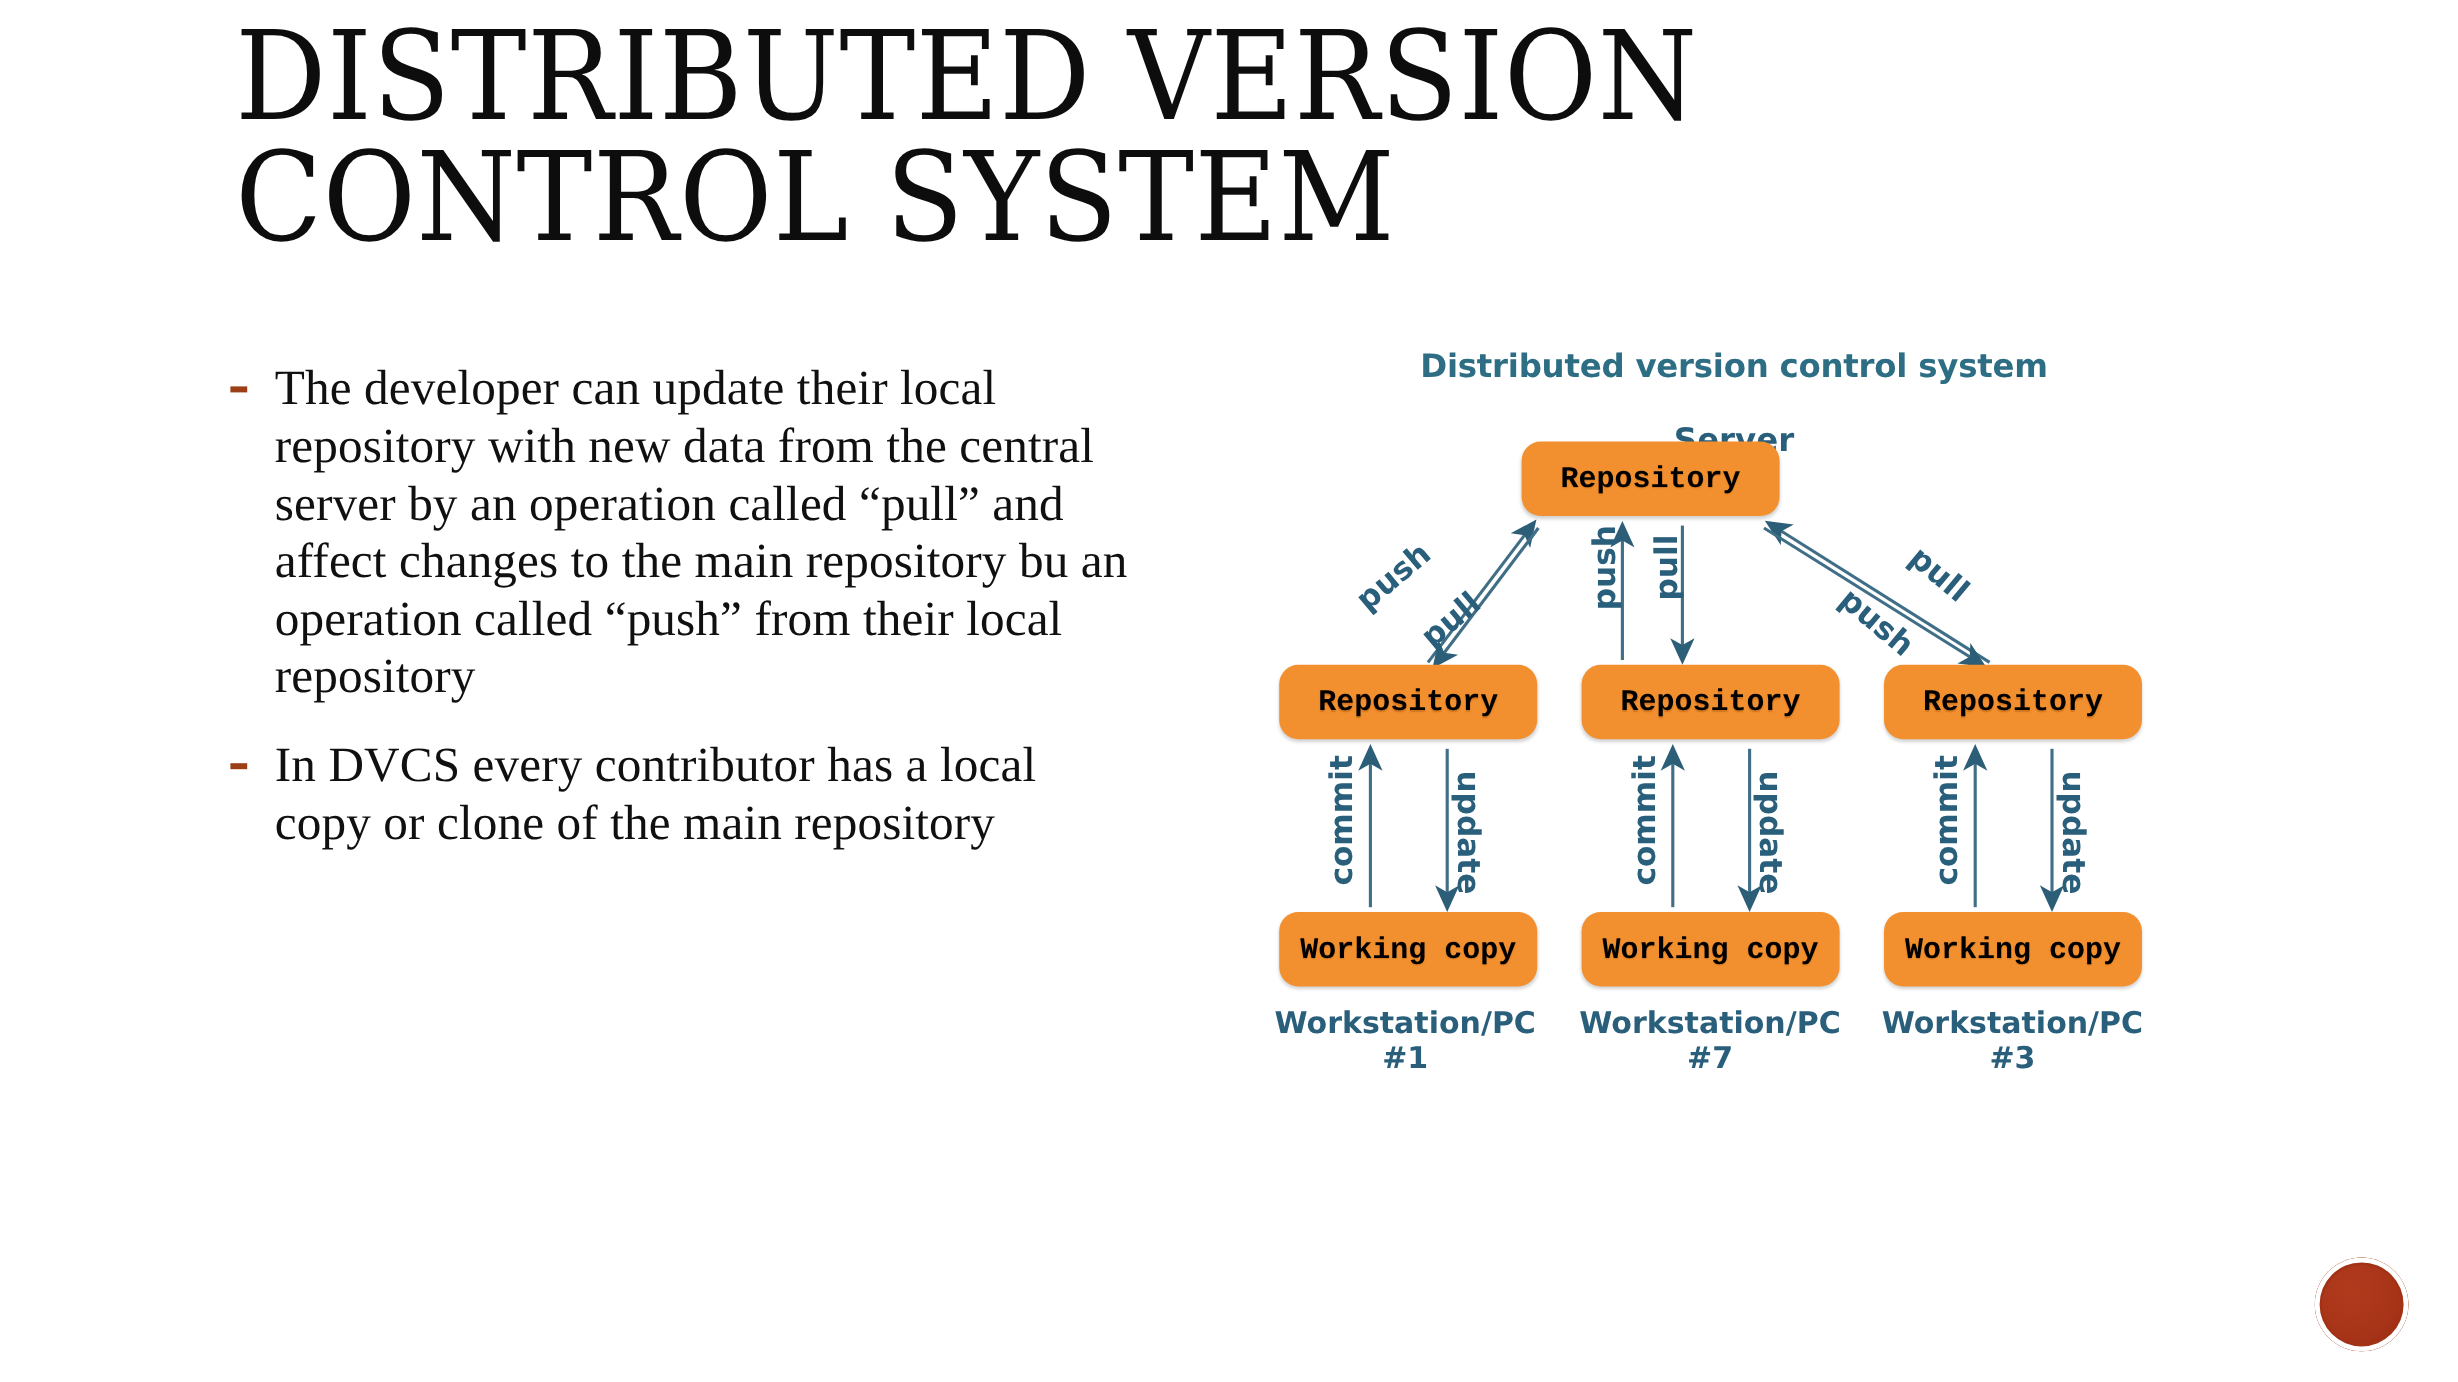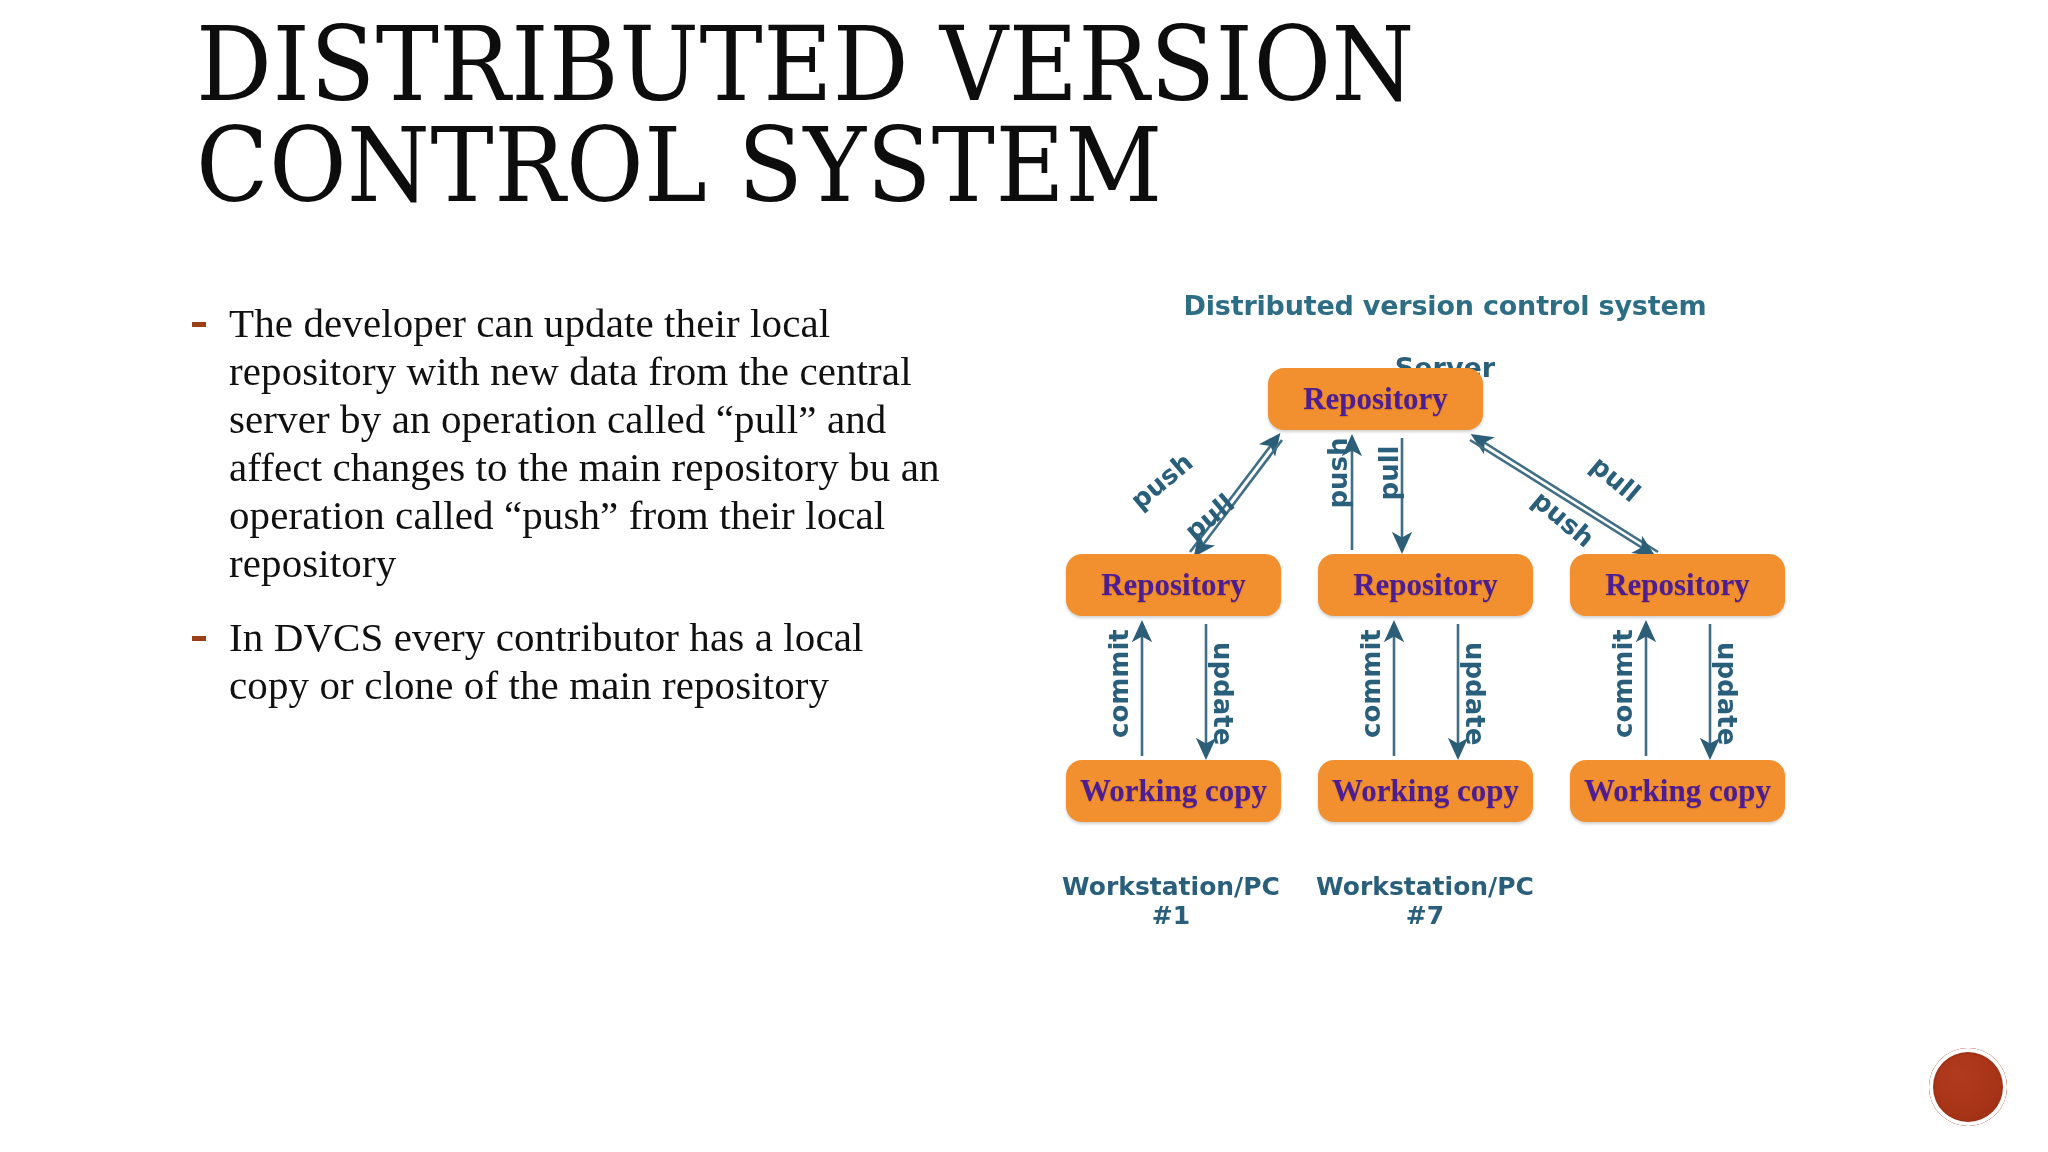--- a/index.html
+++ b/index.html
@@ -99,45 +99,44 @@
   }
 
   .node {
     position: absolute;
     background: #f2902f;
     border-radius: 16px;
     box-shadow: 0 2px 3px rgba(0,0,0,0.18);
     display: flex;
     align-items: center;
     justify-content: center;
-    font-family: Liberation Serif, serif;
-    font-weight: 700;
-    font-size: 31px;
-    color: #4c1d95;
+    font-family: Liberation Mono, monospace;
+    font-weight: 700;
+    font-size: 25px;
+    color: #000000;
     text-shadow: 0 1px 1px rgba(150,70,0,0.35);
     white-space: nowrap;
   }
   .node.repo-server { left: 238px; top: 78px;  width: 215px; height: 62px; }
   .node.repo-1      { left:  36px; top: 264px; width: 215px; height: 62px; }
   .node.repo-2      { left: 288px; top: 264px; width: 215px; height: 62px; }
   .node.repo-3      { left: 540px; top: 264px; width: 215px; height: 62px; }
   .node.wc-1        { left:  36px; top: 470px; width: 215px; height: 62px; }
   .node.wc-2        { left: 288px; top: 470px; width: 215px; height: 62px; }
   .node.wc-3        { left: 540px; top: 470px; width: 215px; height: 62px; }
 
   .ws-label {
     position: absolute;
     top: 548px;
     width: 230px;
     text-align: center;
     font-family: "DejaVu Sans", "Liberation Sans", sans-serif;
     font-weight: 700;
     font-size: 25px;
     color: #2a5f7c;
-    margin-top: 34px;
   }
   .ws-label.w1 { left:  26px; }
   .ws-label.w2 { left: 280px; }
   .ws-label.w3 { left: 532px; }
 
   .dg-svg {
     position: absolute;
     left: 0; top: 0;
     width: 830px; height: 600px;
     pointer-events: none;
@@ -260,16 +259,17 @@
 
   <div class="vlabel commit c1">commit</div>
   <div class="vlabel update u1">update</div>
   <div class="vlabel commit c2">commit</div>
   <div class="vlabel update u2">update</div>
   <div class="vlabel commit c3">commit</div>
   <div class="vlabel update u3">update</div>
 
   <div class="ws-label w1">Workstation/PC #1</div>
   <div class="ws-label w2">Workstation/PC #7</div>
+  <div class="ws-label w3">Workstation/PC #3</div>
 
 </div>
 
 <div class="seal"></div>
 
 </body></html>

